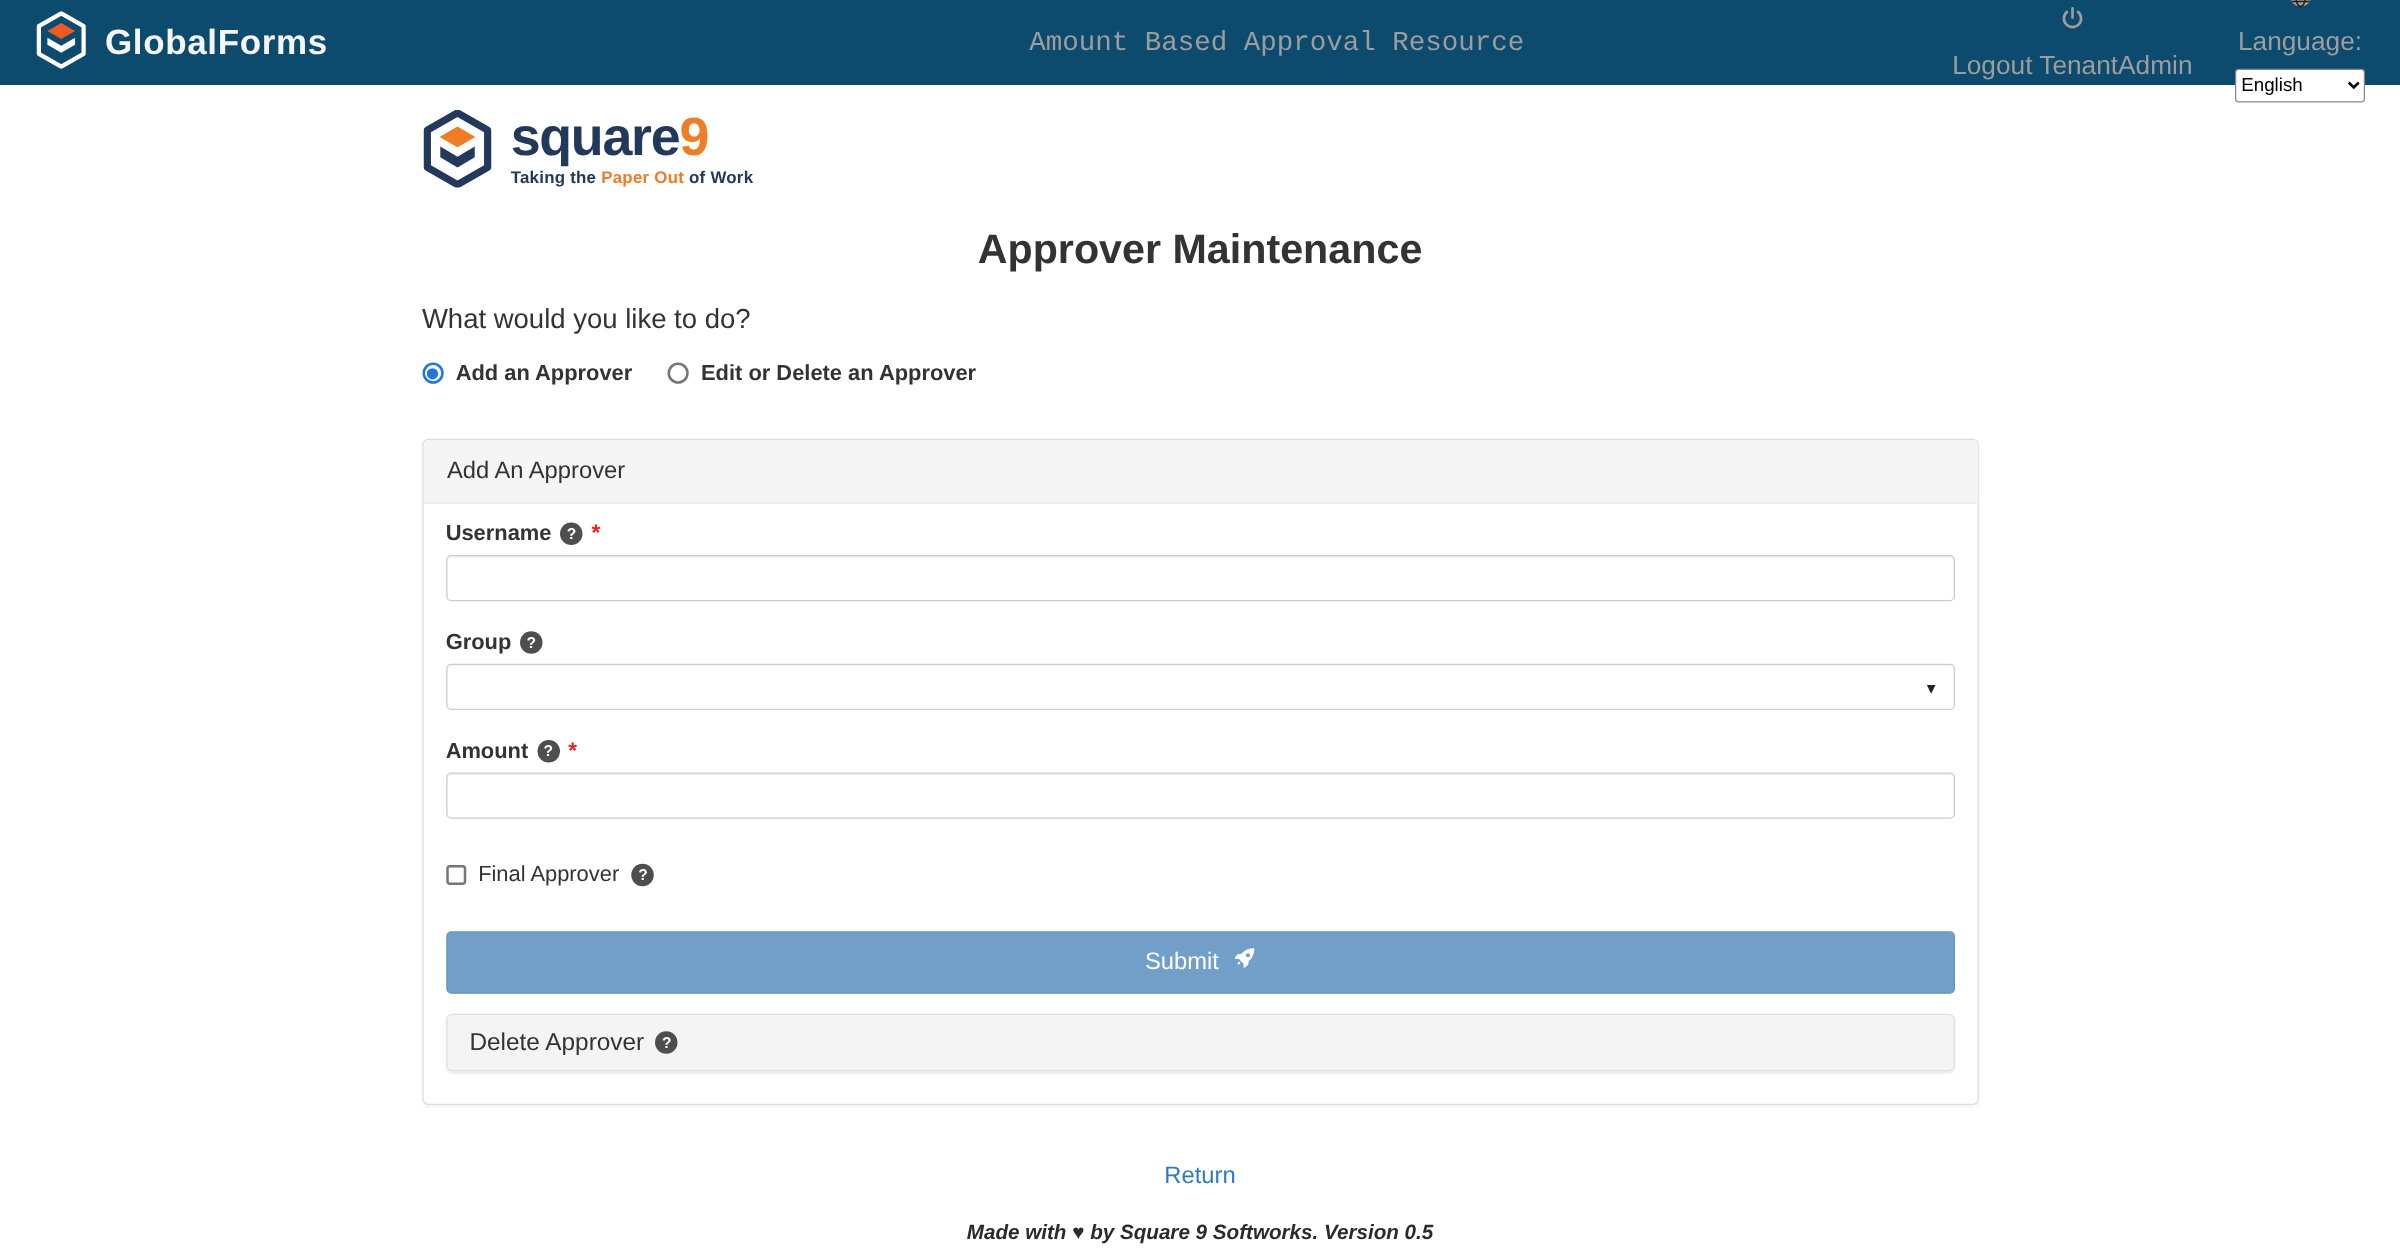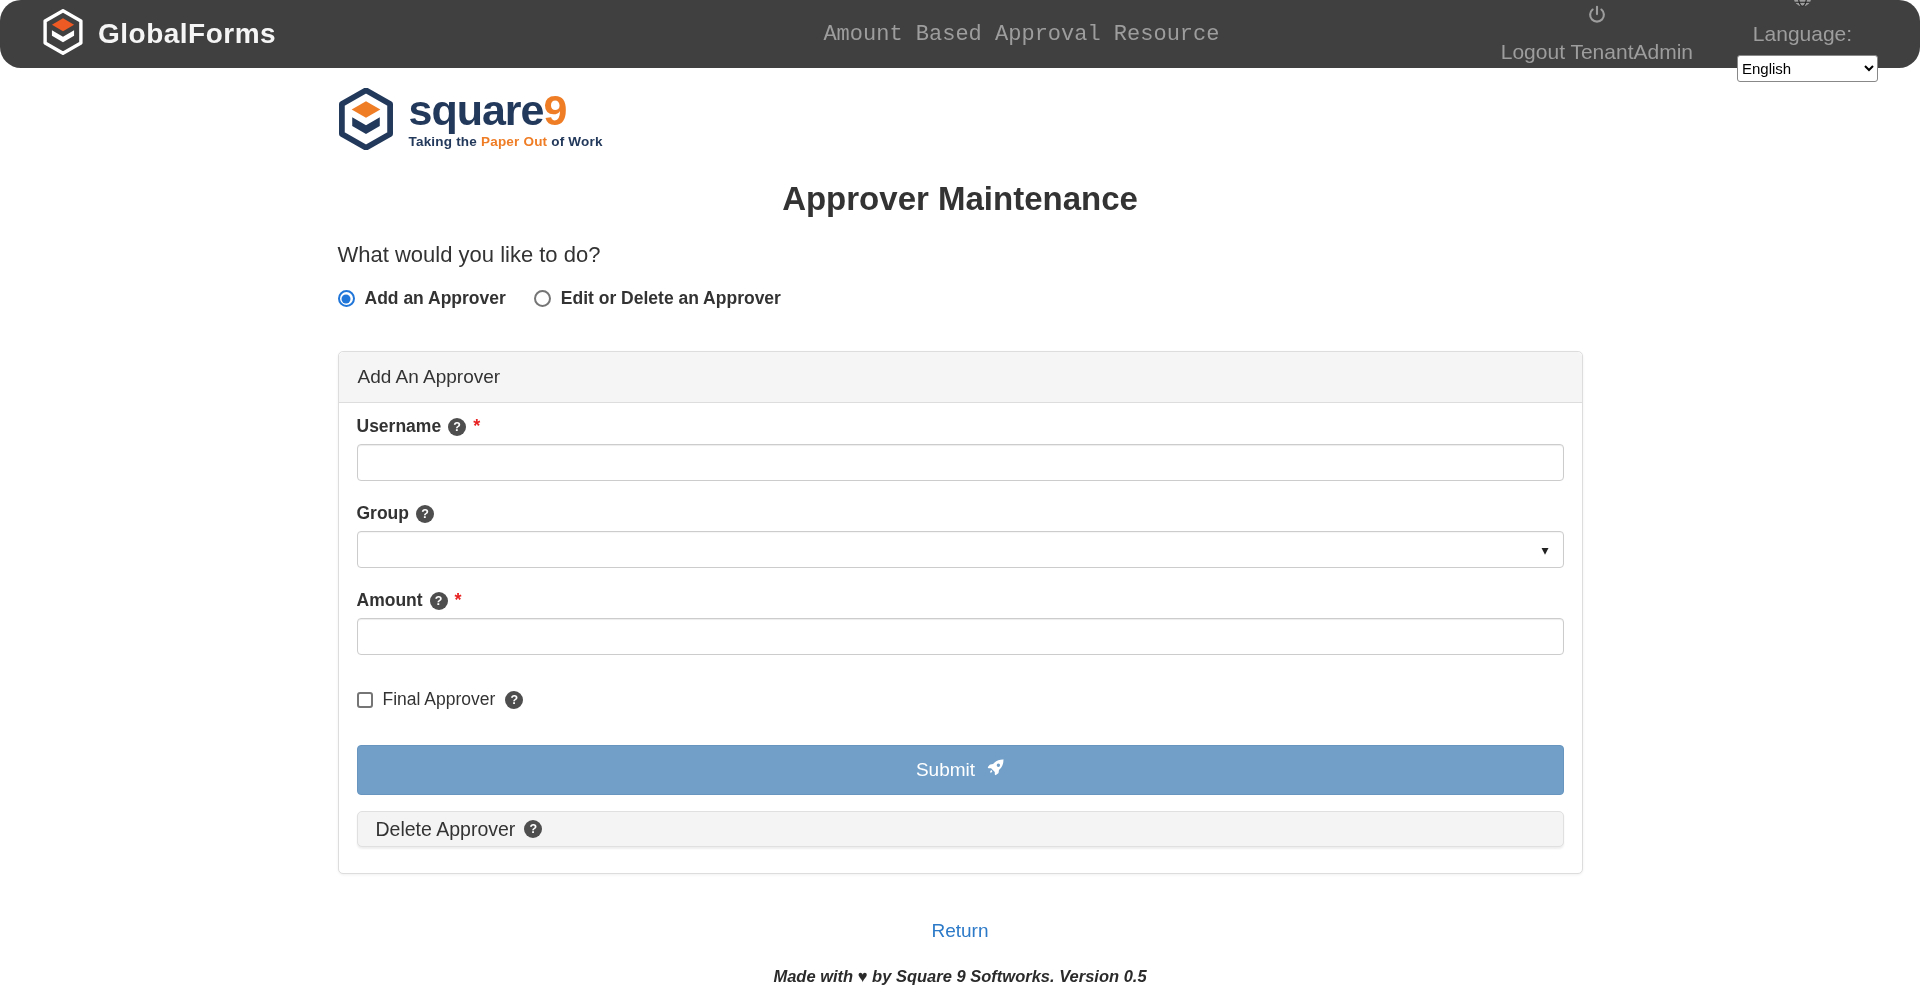--- a/index.html
+++ b/index.html
@@ -1,30 +1,30 @@
 <!DOCTYPE html>
 <html><head>
 <meta charset="utf-8">
 <style>
   * { margin:0; padding:0; box-sizing:border-box; }
   html,body { width:1920px; height:1004px; background:#ffffff; overflow:hidden;
     font-family:"Liberation Sans", sans-serif; color:#333; }
 
   
-  .navbar { position:relative; height:68px; background:#404040; display:flex;
-    align-items:center; padding:0 42px;border-radius:21px; }
+  .navbar { position:relative; height:68px; background:#0c4a6e; display:flex;
+    align-items:center; padding:0 28px; }
   .brand { display:flex; align-items:center; gap:14px; cursor:pointer; }
   .brand-text { color:#f5f5f5; font-size:28px; font-weight:bold; letter-spacing:0.5px; }
   .nav-title { position:absolute; left:53.2%; transform:translateX(-50%);
     color:#9d9d9d; font-size:22px; white-space:nowrap;font-family:Liberation Mono, monospace; }
   .nav-right { margin-left:auto; display:flex; align-items:center; gap:10px;
     color:#9d9d9d; font-size:21px; }
   .nav-item { display:flex; align-items:center; gap:9px; cursor:pointer;flex-direction:column; }
   .nav-gap { width:14px; }
-  .lang-select { margin-left:10px; width:141px; height:27px; font-size:15px;
+  .lang-select { width:104px; height:27px; font-size:15px;
     font-family:"Liberation Sans", sans-serif; background:#fff; color:#000;
     border:1px solid #888; border-radius:3px; }
 
   
   .container { width:1245px; margin:12px auto; }
 
   
   .s9-logo { display:flex; align-items:flex-start; gap:15px; margin-top:20px; height:64px; }
   .s9-textcol { display:flex; flex-direction:column; justify-content:flex-start; }
   .s9-word { font-size:43px; font-weight:bold; letter-spacing:-1px; color:#23395b;
@@ -76,21 +76,21 @@
     font-size:17.5px; }
   .checkbox { width:16px; height:16px; border:2px solid #757575; border-radius:3px;
     background:#fff; cursor:pointer; flex:0 0 auto; }
 
   .submit-btn { width:100%; height:50px; background:#719fc8; border:1px solid #6795c0;
     border-radius:4px; color:#fff; font-size:19px; display:flex; align-items:center;
     justify-content:center; gap:11px; cursor:pointer;
     font-family:"Liberation Sans", sans-serif; margin-bottom:16px; }
 
   .delete-bar { display:flex; align-items:center; gap:9px; background:#f4f4f4;
-    border:1px solid #e0e0e0; border-radius:5px; height:36px; padding:0 18px;
+    border:1px solid #e0e0e0; border-radius:5px; height:46px; padding:0 18px;
     font-size:19.5px; color:#333; box-shadow:0 2px 2px rgba(0,0,0,0.07);
     cursor:pointer; }
 
   
   .return-link { display:block; text-align:center; margin-top:46px; color:#2d7ac8;
     font-size:19px; text-decoration:none; cursor:pointer; }
   .credit { text-align:center; margin-top:25px; font-size:16.5px; font-style:italic;
     font-weight:bold; color:#2b2b2b; }
 </style>
 </head>

